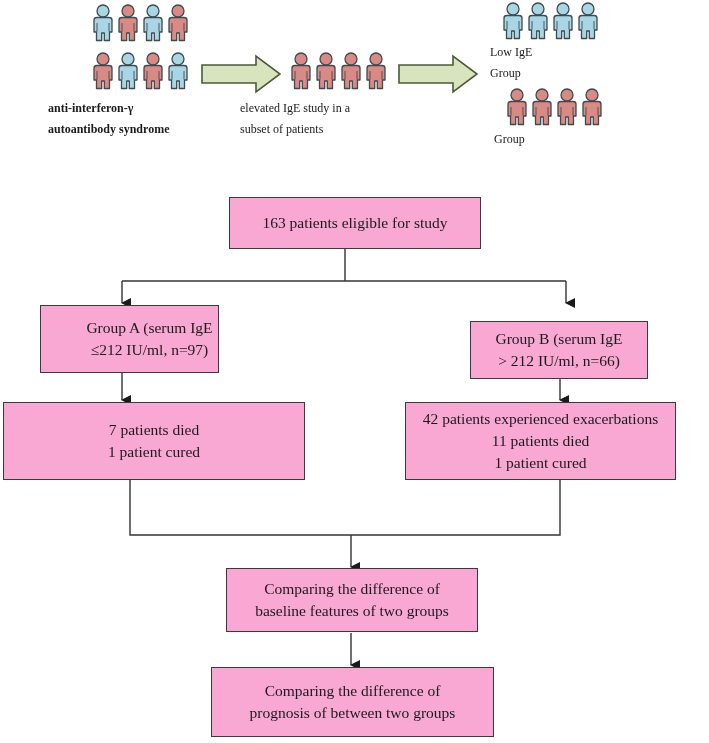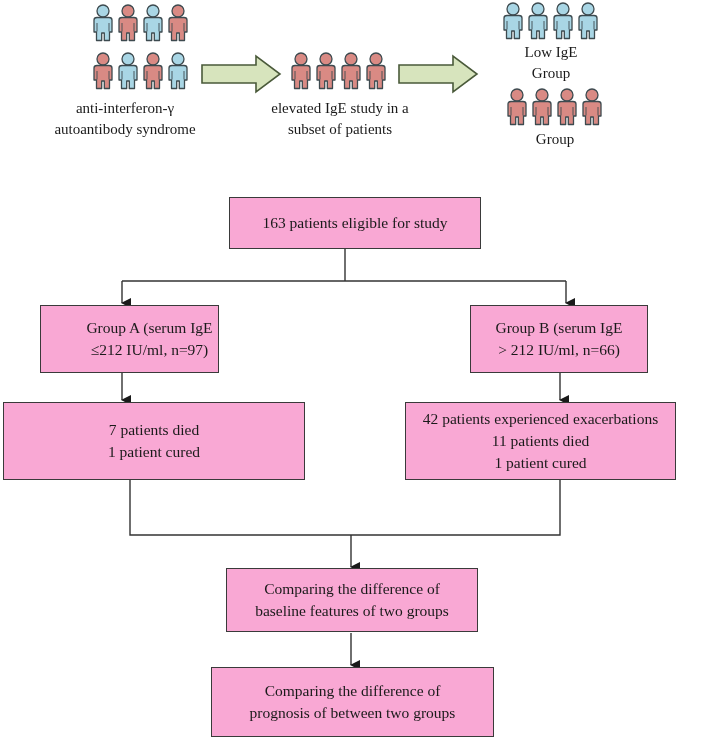--- a/index.html
+++ b/index.html
@@ -1,19 +1,19 @@
 <!DOCTYPE html>
 <html><head>
   <meta charset="utf-8">
   <style>
     html, body { margin: 0; padding: 0; background: #ffffff; }
     body { width: 709px; height: 743px; position: relative; overflow: hidden;
            font-family: "Liberation Serif", "DejaVu Serif", serif; color: #1a1a1a; }
     .abs { position: absolute; }
-    .caption { position: absolute; text-align: center; font-size: 15px; line-height: 21px; white-space: nowrap; }
+    .caption { position: absolute; font-size: 12px; line-height: 21px; white-space: nowrap; }
     .box { position: absolute; box-sizing: border-box; border: 1.4px solid #3a3a3a; background: #f9a8d4;
            display: flex; flex-direction: column; align-items: center; justify-content: center;
            text-align: center; font-size: 15.5px; line-height: 22px; }
     .box span { display: block; white-space: nowrap; }
     svg.lines { position: absolute; left: 0; top: 0; }
     .person { position: absolute; width: 22px; height: 38px; }
   </style>
 </head>
 <body>
 
@@ -63,21 +63,21 @@
         <line x1="17" y1="19" x2="17" y2="27.5" stroke="#3d4a4f" stroke-width="0.9"></line>
       </svg></div>
     <div class="person" style="left: 75px; top: 0px;"><svg viewBox="0 0 22 38" width="22" height="38">
         <circle cx="11" cy="7" r="6" fill="#a9d6e5" stroke="#3d4a4f" stroke-width="1.3"></circle>
         <path d="M2,16 Q2,13.5 5,13.5 H17 Q20,13.5 20,16 V28 H17.5 V36.5 H12.3 V29 H9.7 V36.5 H4.5 V28 H2 Z" fill="#a9d6e5" stroke="#3d4a4f" stroke-width="1.3" stroke-linejoin="round"></path>
         <line x1="5" y1="19" x2="5" y2="27.5" stroke="#3d4a4f" stroke-width="0.9"></line>
         <line x1="17" y1="19" x2="17" y2="27.5" stroke="#3d4a4f" stroke-width="0.9"></line>
       </svg></div>
   </div>
 
-<div class="caption" style="left:25px;top:98px;width:200px;">
+<div class="caption" style="left:48px;top:98px;width:200px;font-weight:bold;">
   <div>anti-interferon-γ</div>
   <div>autoantibody syndrome</div>
 </div>
 
 <svg class="abs" style="left:200px;top:54px;" width="82" height="40" viewBox="0 0 82 40">
   <path id="arrow1" d="M2,11 H56 V2 L80,20 L56,38 V29 H2 Z" stroke-width="1.6" fill="#d7e4bd" stroke="#4a5a3a"></path>
 </svg>
 
 <div class="abs" style="left:290px;top:52px;width:100px;height:40px;">
     <div class="person" style="left: 0px; top: 0px;"><svg viewBox="0 0 22 38" width="22" height="38">
@@ -195,21 +195,21 @@
 
 <div class="box" style="left:229px;top:197px;width:252px;height:52px;">
   <span>163 patients eligible for study</span>
 </div>
 
 <div class="box" style="left:40px;top:305px;width:179px;height:68px;padding-left:40px;">
   <span>Group A (serum IgE</span>
   <span>≤212 IU/ml, n=97)</span>
 </div>
 
-<div class="box" style="left:470px;top:305px;width:178px;height:68px;align-items:center;">
+<div class="box" style="left:470px;top:321px;width:178px;height:58px;align-items:center;">
   <span>Group B (serum IgE</span>
   <span>&gt; 212 IU/ml, n=66)</span>
 </div>
 
 <div class="box" style="left:3px;top:402px;width:302px;height:78px;">
   <span>7 patients died</span>
   <span>1 patient cured</span>
 </div>
 
 <div class="box" style="left:405px;top:402px;width:271px;height:78px;">

